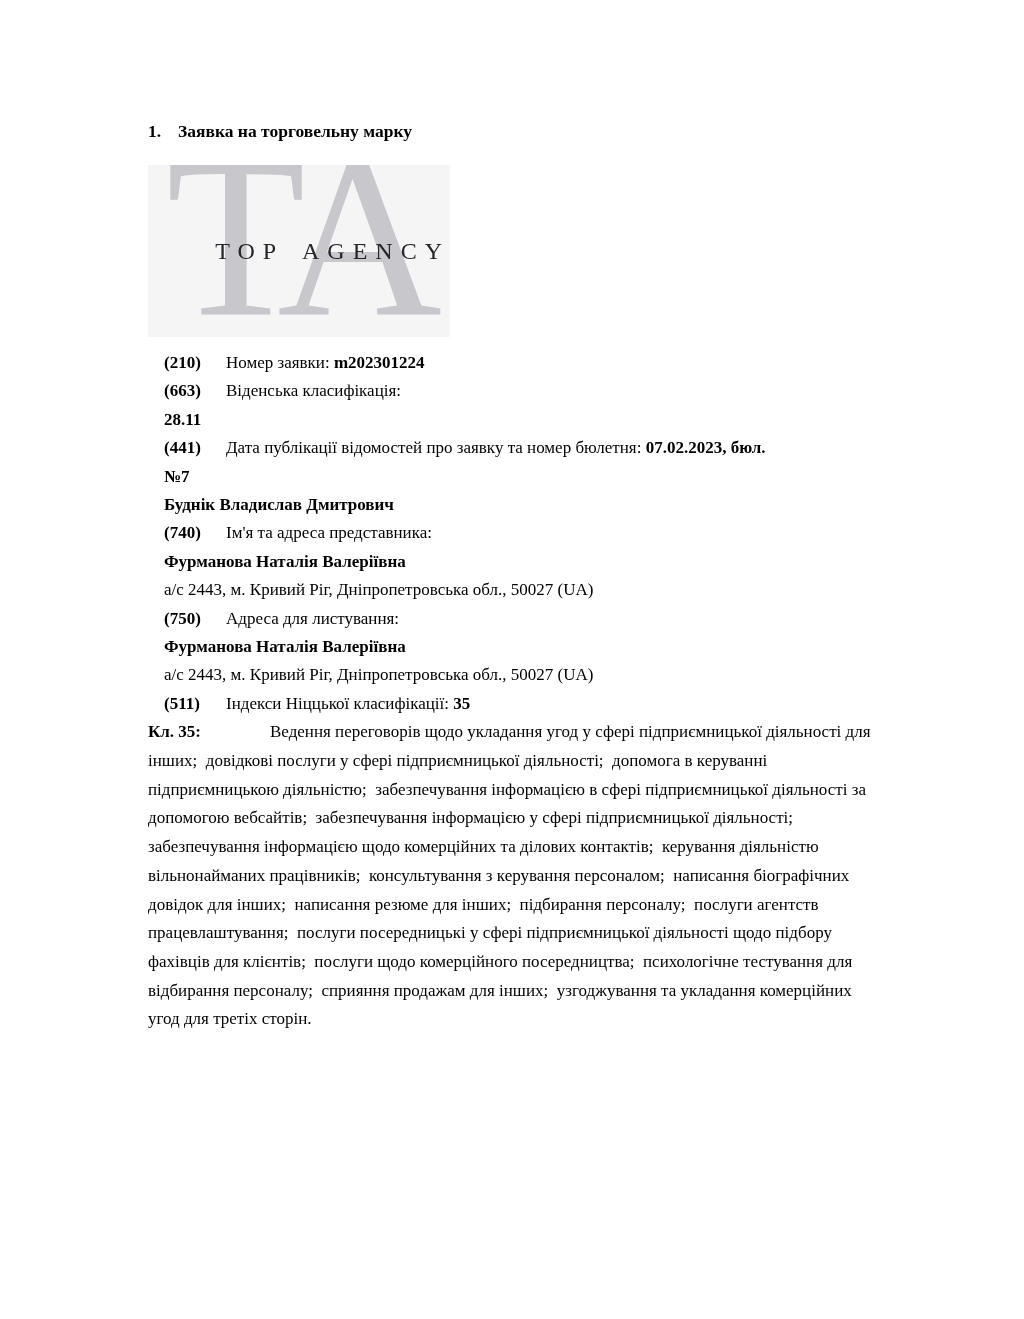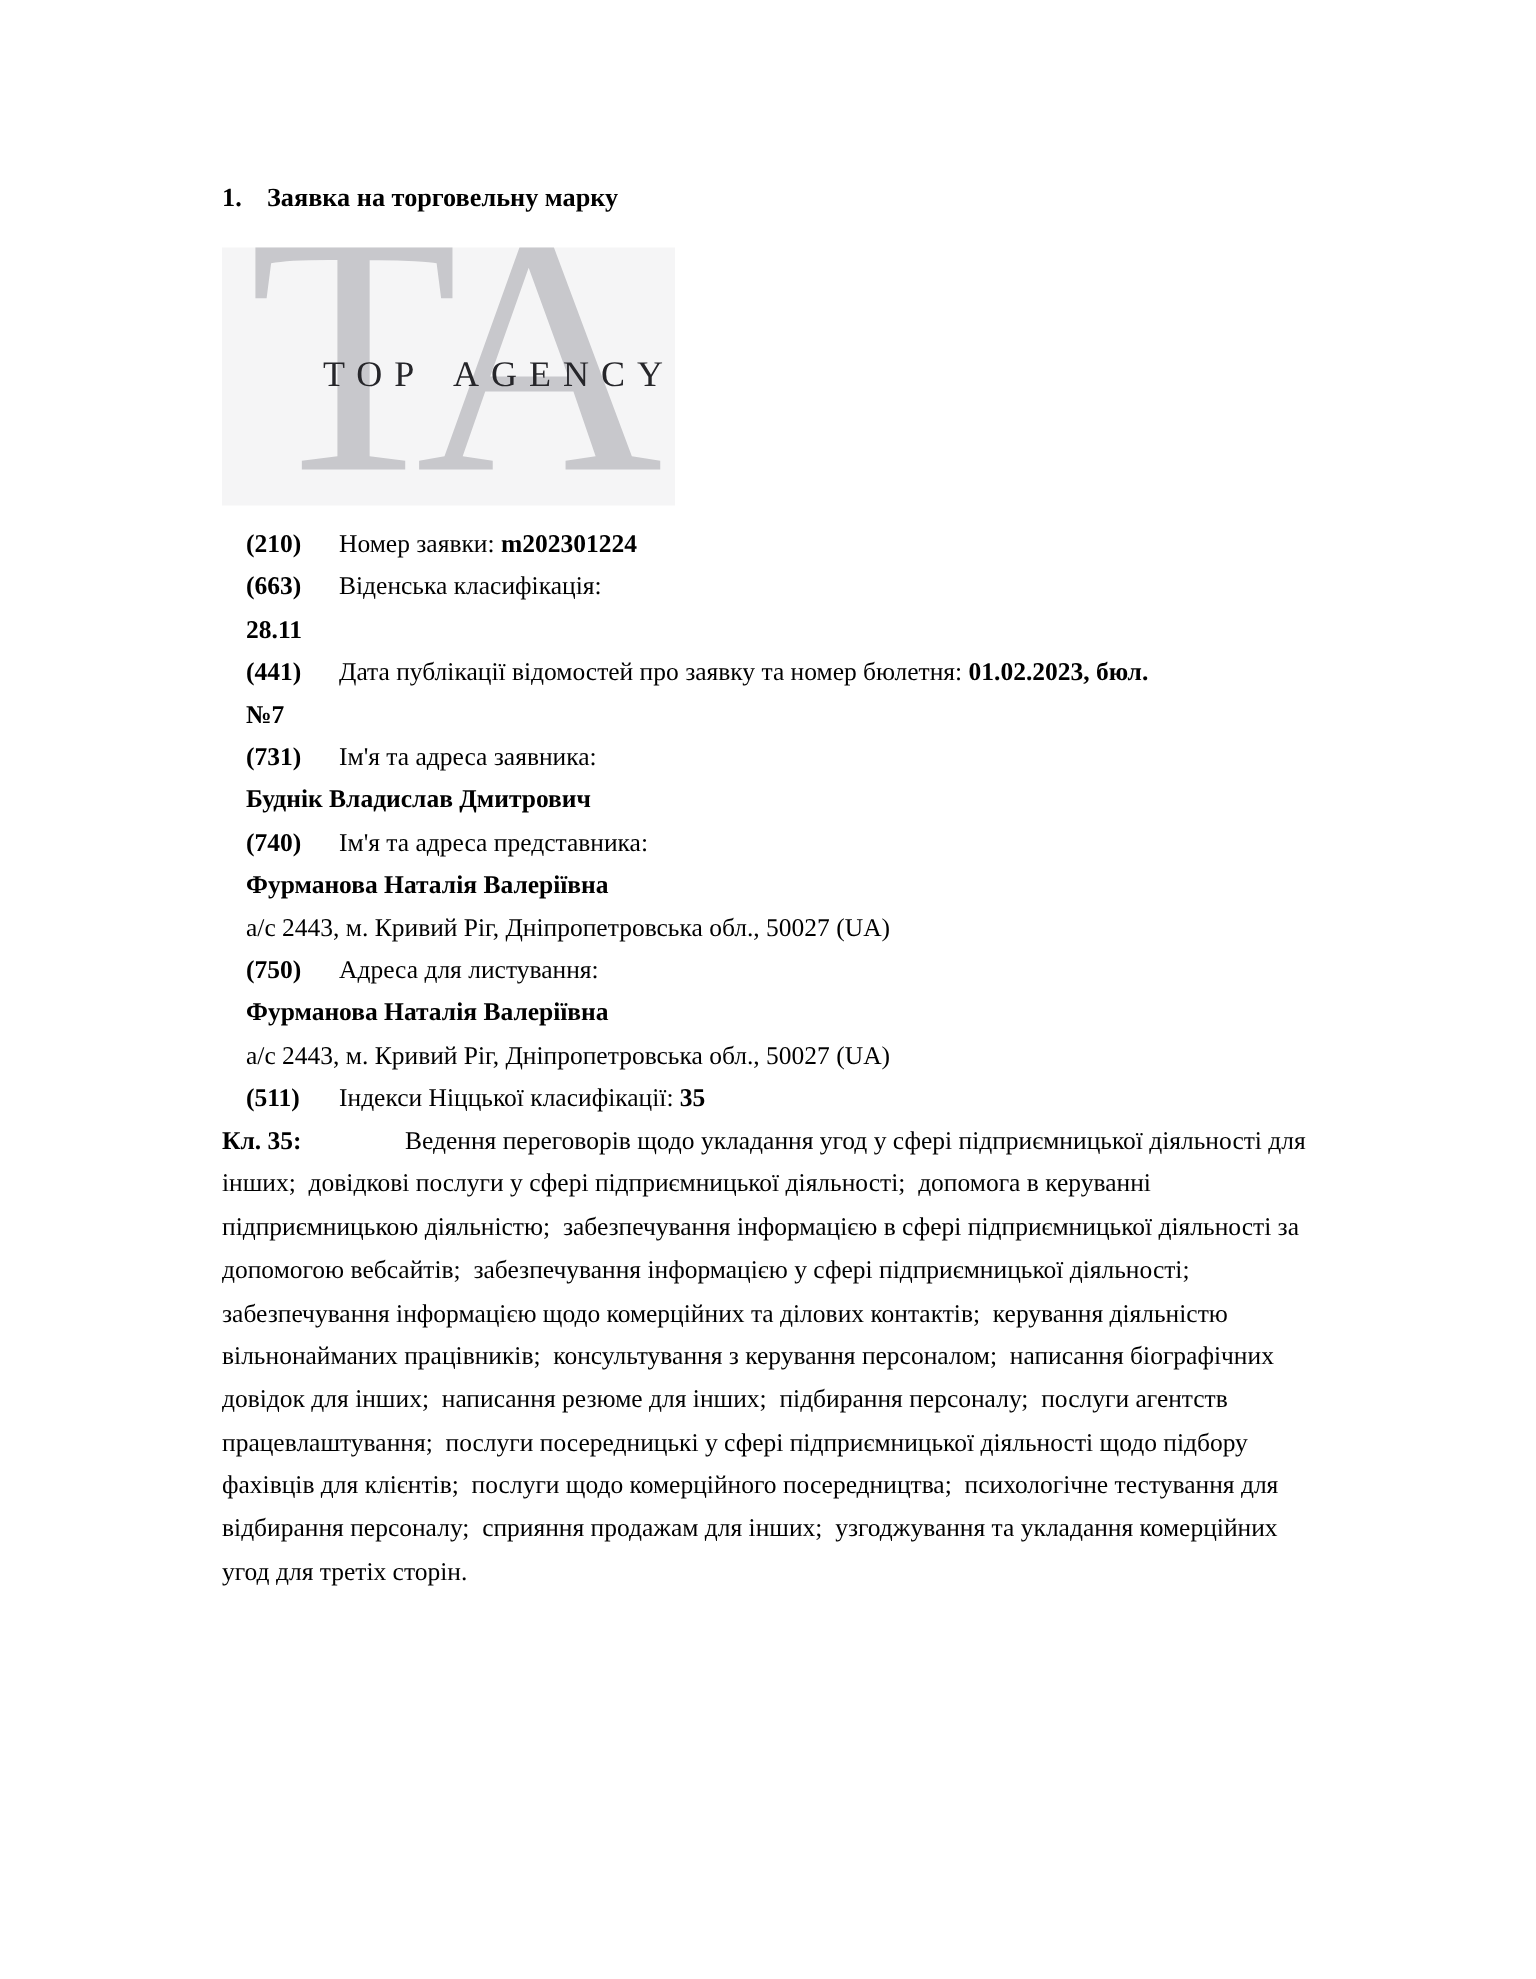--- a/index.html
+++ b/index.html
@@ -110,30 +110,27 @@
       <div class="line">
         <span class="code">(663)</span><span class="lbl">Віденська класифікація:</span>
       </div>
 
 
       <div class="line">
         <span class="val">28.11</span>
       </div>
 
       <div class="line">
-        <span class="code">(441)</span><span class="lbl">Дата публікації відомостей про заявку та номер бюлетня: </span><span class="val">01.02.2023, бюл.</span>
+        <span class="code">(441)</span><span class="lbl">Дата публікації відомостей про заявку та номер бюлетня: </span><span class="val">07.02.2023, бюл.</span>
       </div>
 
       <div class="line">
         <span class="val">№7</span>
       </div>
 
-      <div class="line">
-        <span class="code">(731)</span><span class="lbl">Ім'я та адреса заявника:</span>
-      </div>
 
       <div class="line">
         <span class="val">Буднік Владислав Дмитрович</span>
       </div>
 
       <div class="line">
         <span class="code">(740)</span><span class="lbl">Ім'я та адреса представника:</span>
       </div>
 
       <div class="line">

